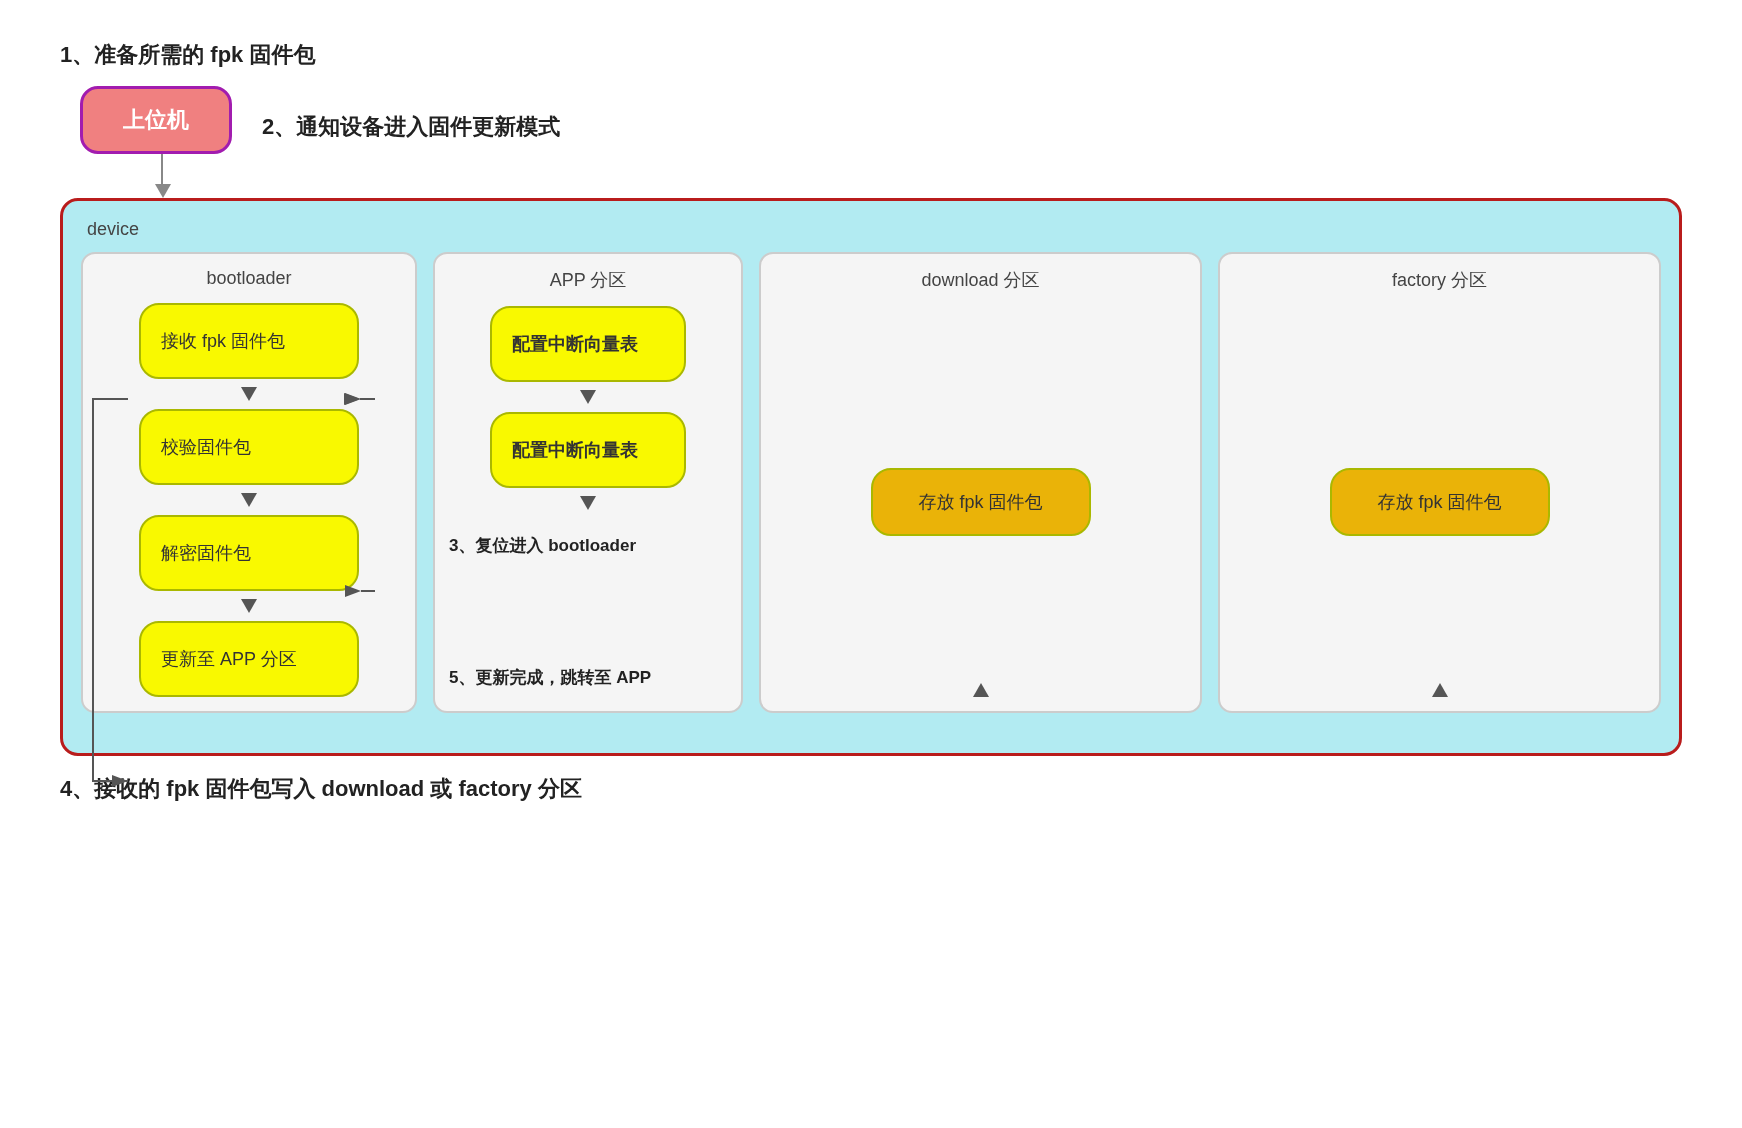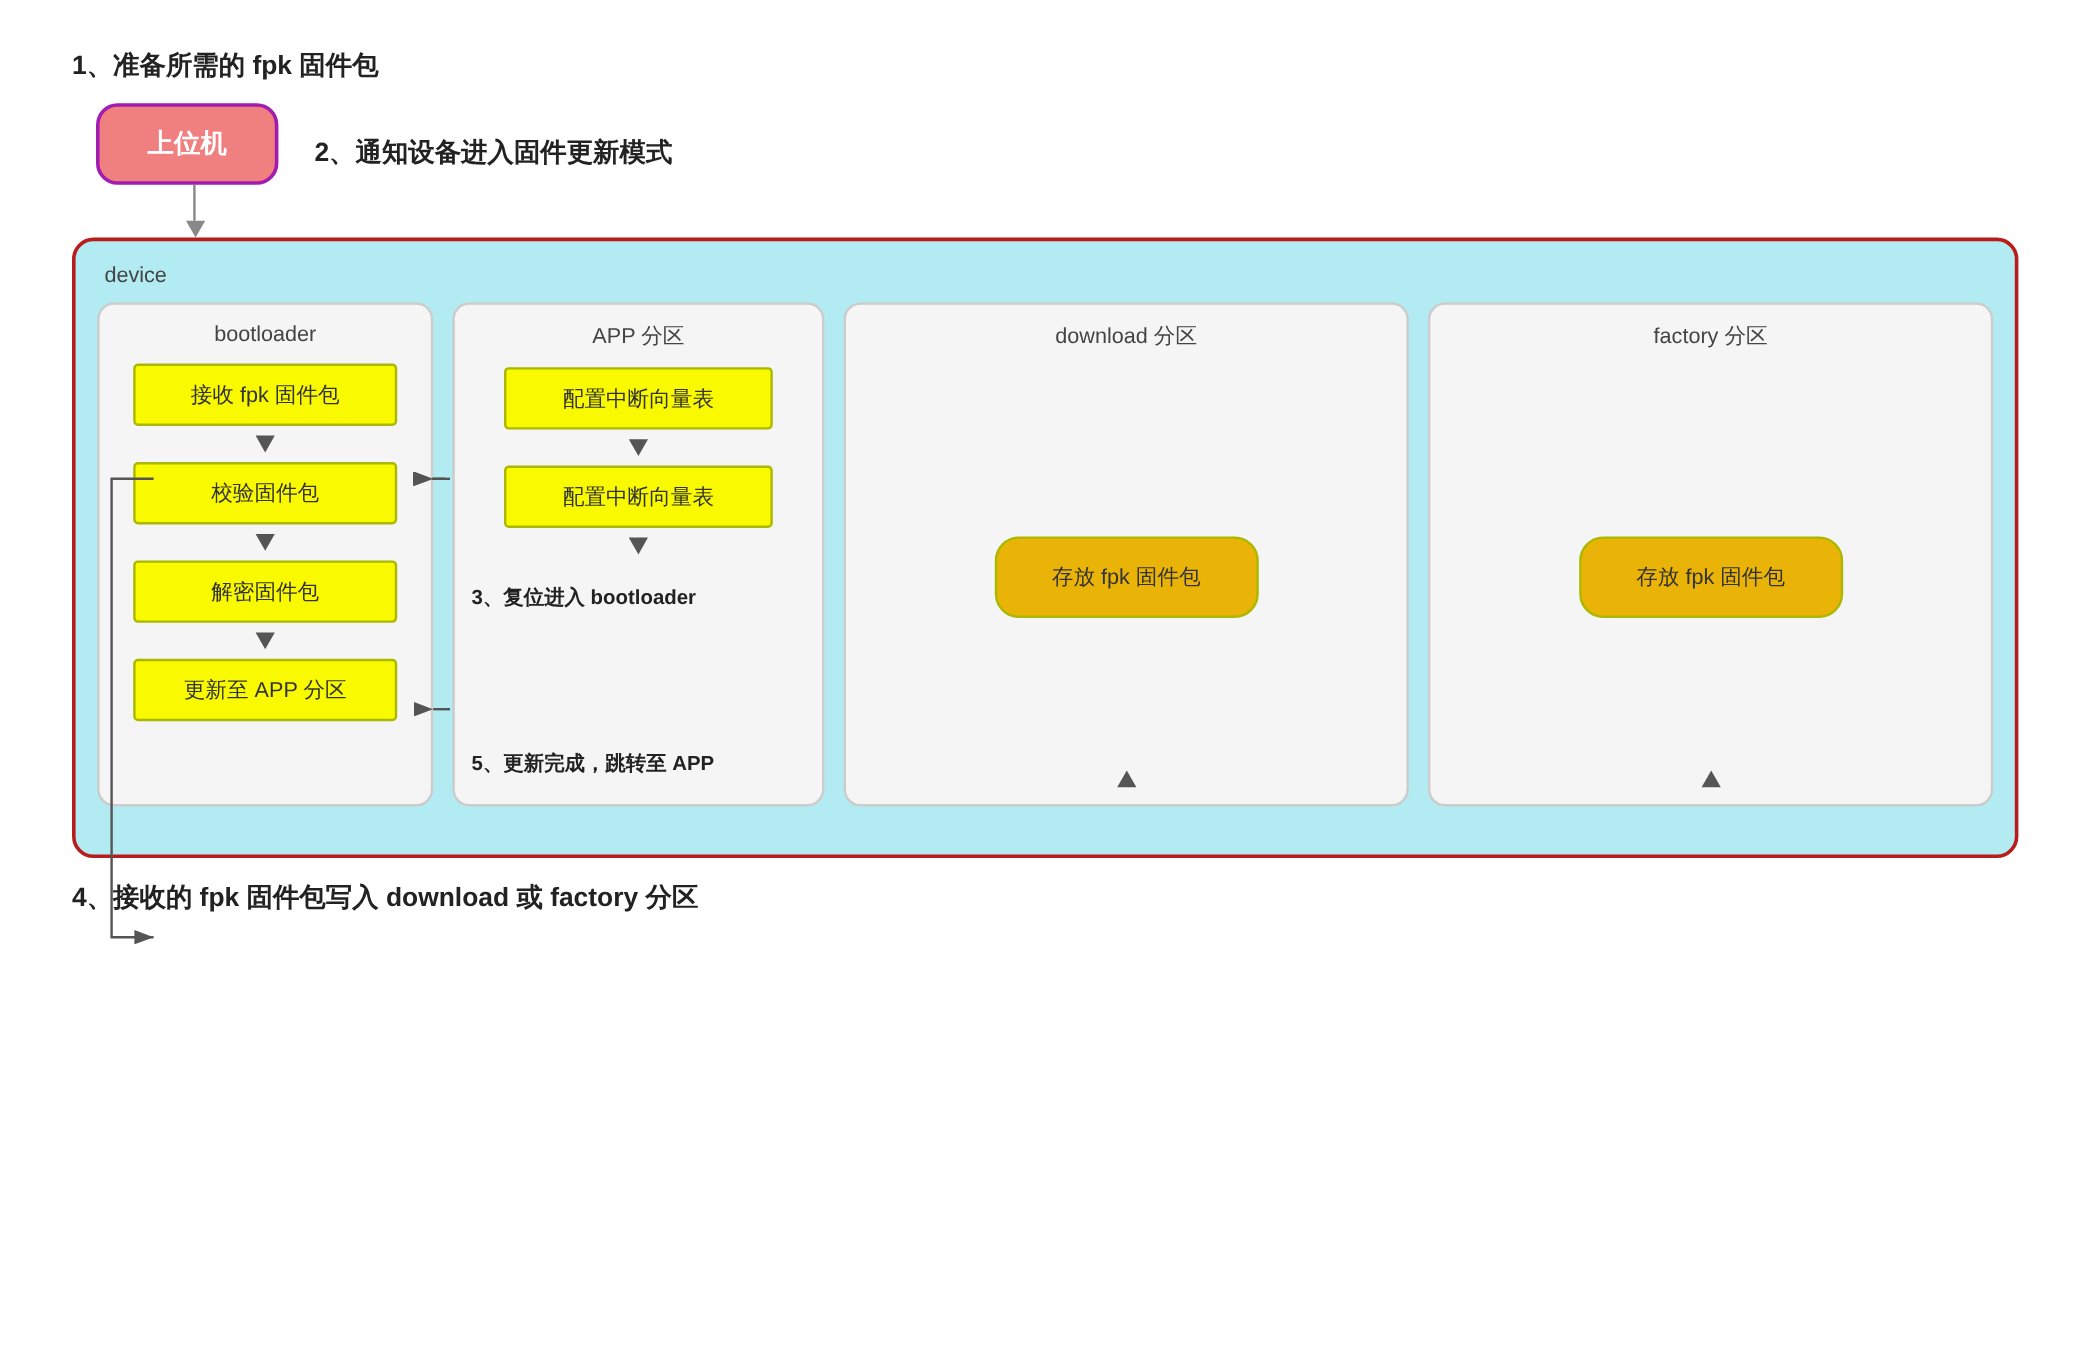--- a/index.html
+++ b/index.html
@@ -69,21 +69,21 @@
     }
 
     .partition-title {
       font-size: 18px;
       color: #444;
       margin-bottom: 14px;
       font-weight: normal;
     }
 
     .partition-bootloader {
-      width: 280px;
+      width: 336px;
       min-height: 420px;
     }
 
     .partition-app {
       width: 310px;
       min-height: 420px;
     }
 
     .partition-download {
       flex: 1;
@@ -94,31 +94,32 @@
     .partition-factory {
       flex: 1;
       min-height: 420px;
       justify-content: center;
     }
 
     
     .yellow-box {
       background: #f9f900;
       border: 2px solid #aab800;
-      border-radius: 4px;
-      padding: 12px 20px;
+      border-radius: 20px;
+      padding: 24px 20px;
       font-size: 18px;
       color: #333;
-      text-align: center;
+      text-align: left;
       width: 220px;
       font-weight: normal;
     }
 
     .yellow-box-wide {
-      width: 224px;
+      width: 196px;
+      font-weight: bold;
     }
 
     
     .arrow-down {
       width: 0;
       height: 0;
       border-left: 8px solid transparent;
       border-right: 8px solid transparent;
       border-top: 14px solid #555;
       margin: 8px auto;

